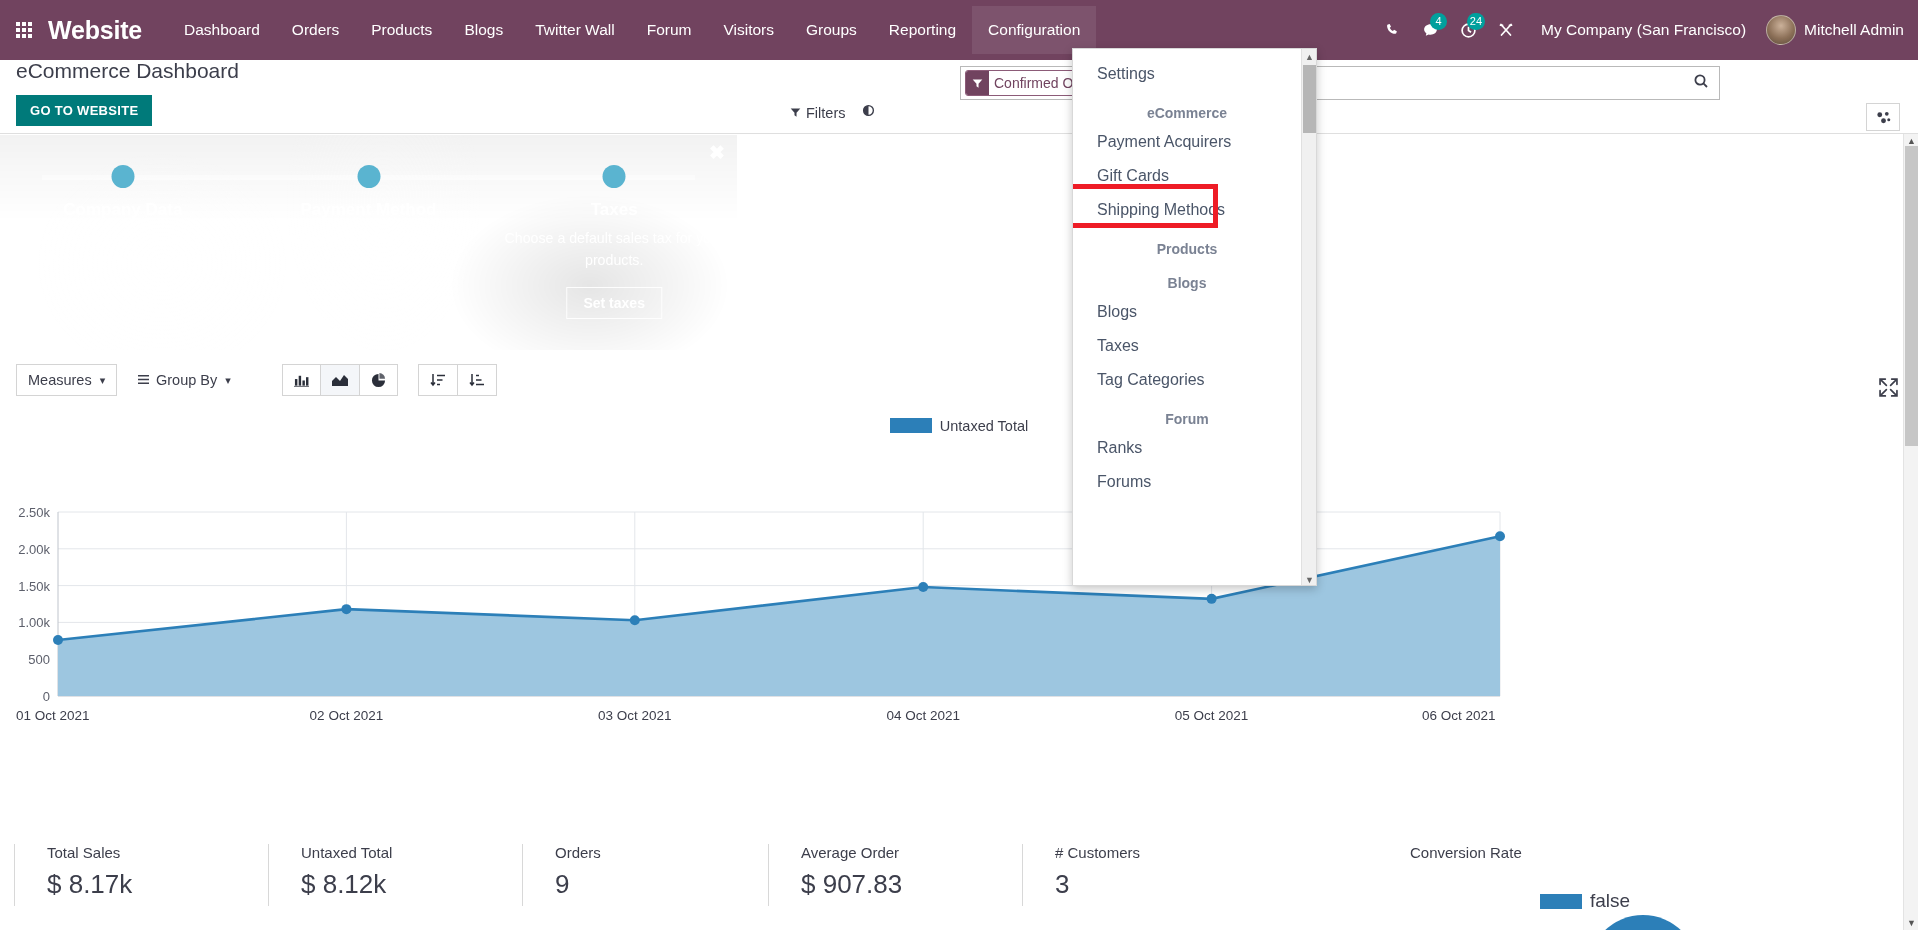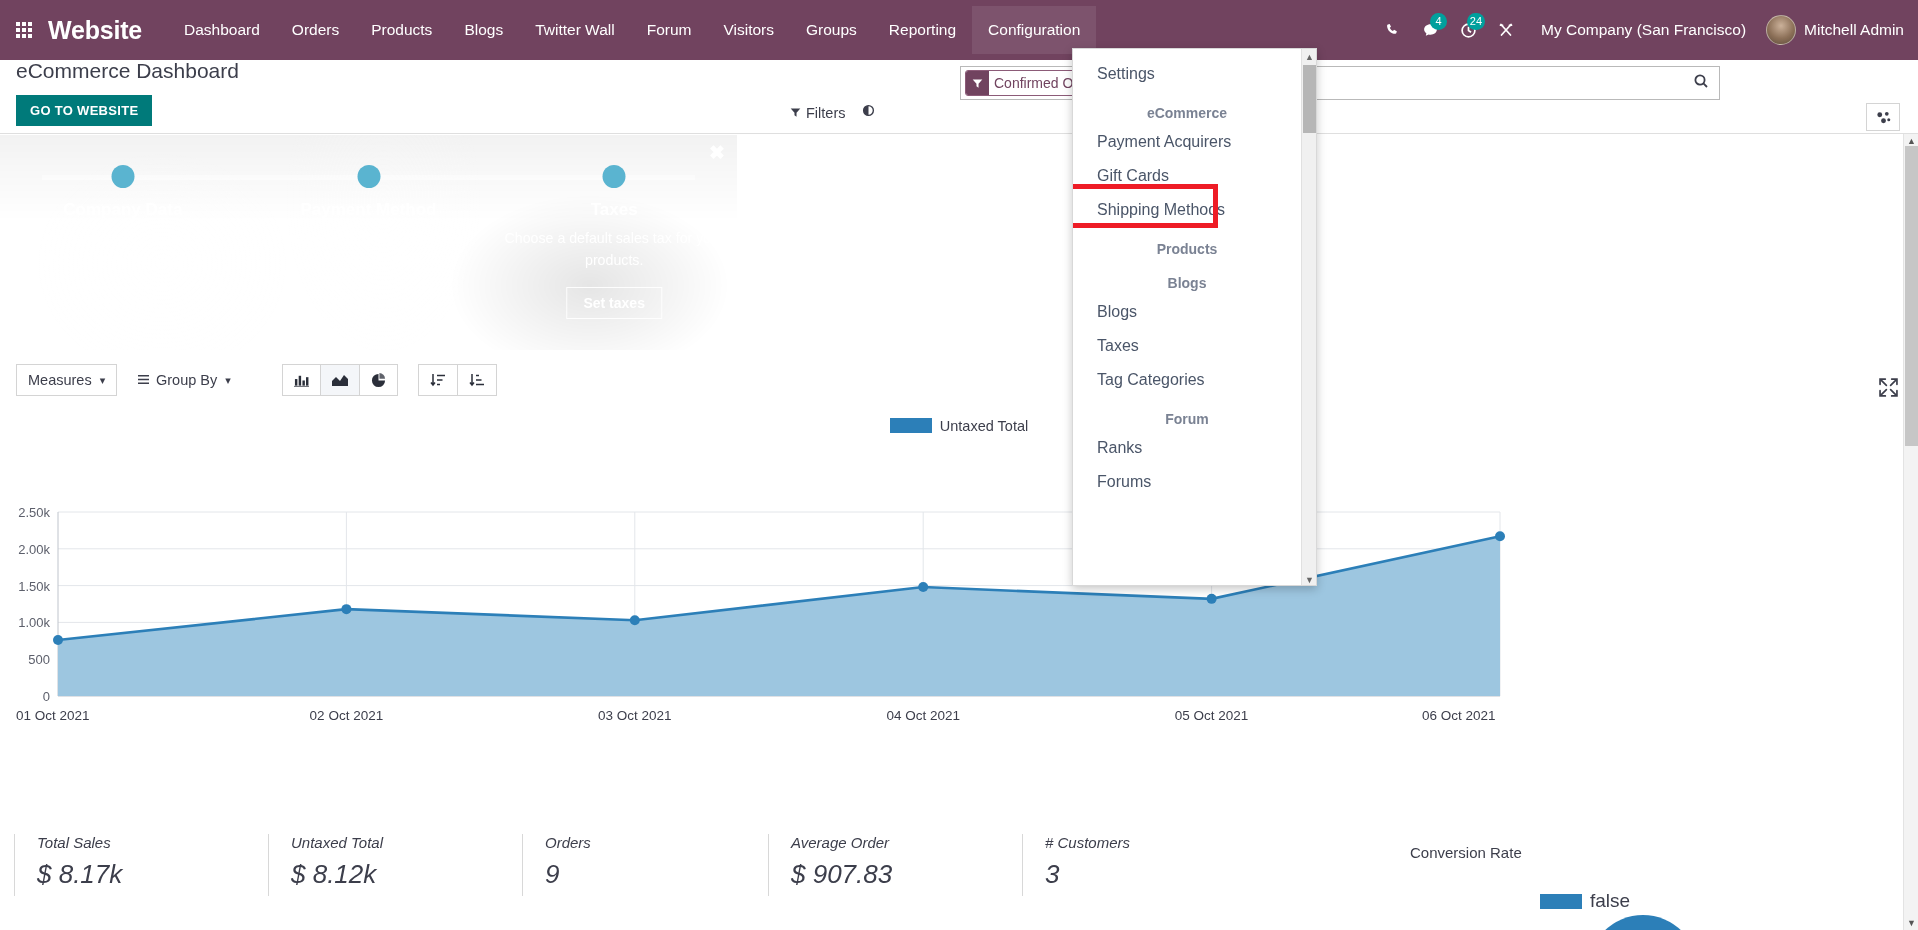--- a/index.html
+++ b/index.html
@@ -158,21 +158,21 @@
   .legend { position: absolute; top: 68px; left: 0; width: 1918px; text-align: center;
             font-size: 14.5px; color: #3c3e4b; }
   .legend-box { display: inline-block; width: 42px; height: 15px; background: #2c7fb8;
                 vertical-align: -2px; margin-right: 8px; }
   .ytick { position: absolute; right: 0; font-size: 13px; color: #5c5f6b;
            text-align: right; transform: translateY(-50%); white-space: nowrap; }
   .xtick { position: absolute; font-size: 13.5px; color: #3c3e4b; white-space: nowrap; }
 
   
   .kpis { position: absolute; top: 830px; left: 0; width: 1918px; height: 100px; background: #fff; }
-  .kpi { position: absolute; top: 4px; padding-left: 22px; border-left: 1px solid #d8d8d8; height: 62px; font-style: italic; }
+  .kpi { position: absolute; top: 14px; padding-left: 32px; border-left: 1px solid #d8d8d8; height: 62px; }
   .kpi .k-label { font-size: 15px; color: #3c3e4b; margin-bottom: 8px; white-space: nowrap; }
   .kpi .k-value { font-size: 26px; color: #3c3e4b; font-weight: 400; white-space: nowrap; }
   .conv { position: absolute; top: 14px; left: 1410px; }
   .conv .k-label { font-size: 15px; color: #3c3e4b; }
   .pie-legend { position: absolute; left: 1540px; top: 890px; font-size: 19px; color: #3c3e4b; }
   .pie-legend .swatch { display:inline-block; width: 42px; height: 15px; background: #2c7fb8; vertical-align: -2px; margin-right: 8px;}
   .pie-piece { position: absolute; left: 1588px; top: 915px; width: 110px; height: 110px;
                border-radius: 50%; background: #2c7fb8; }
 
   

